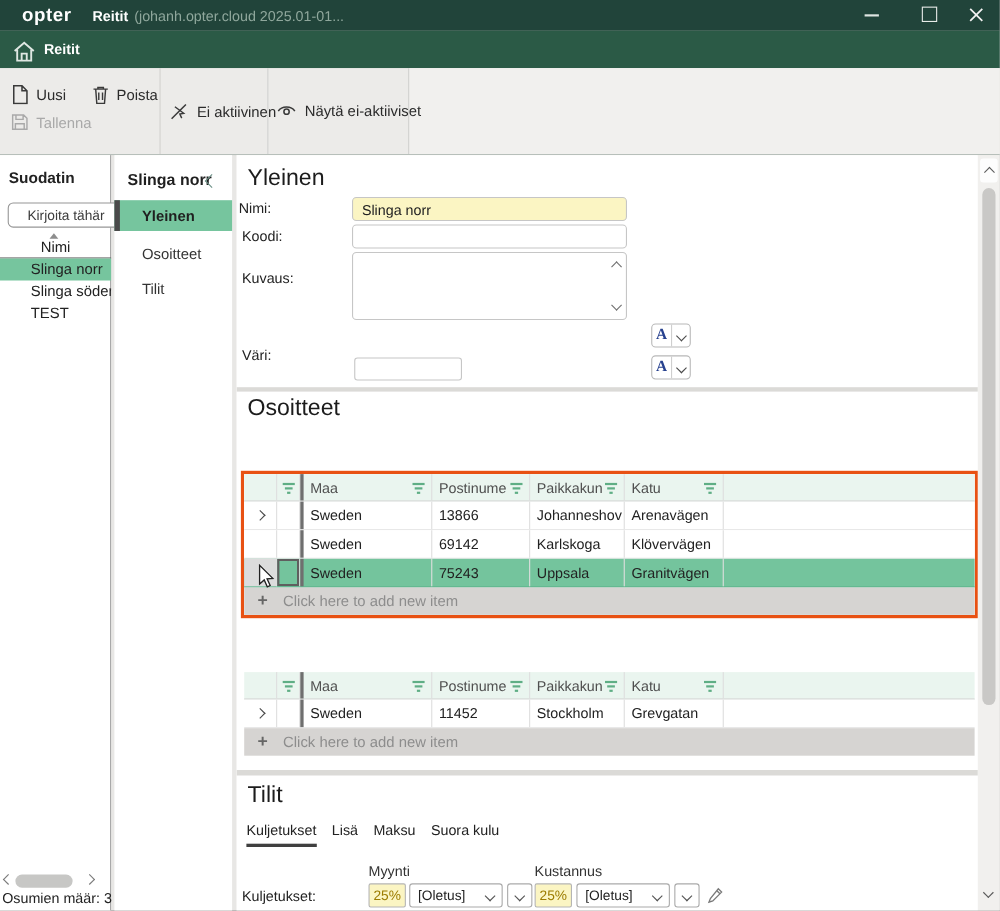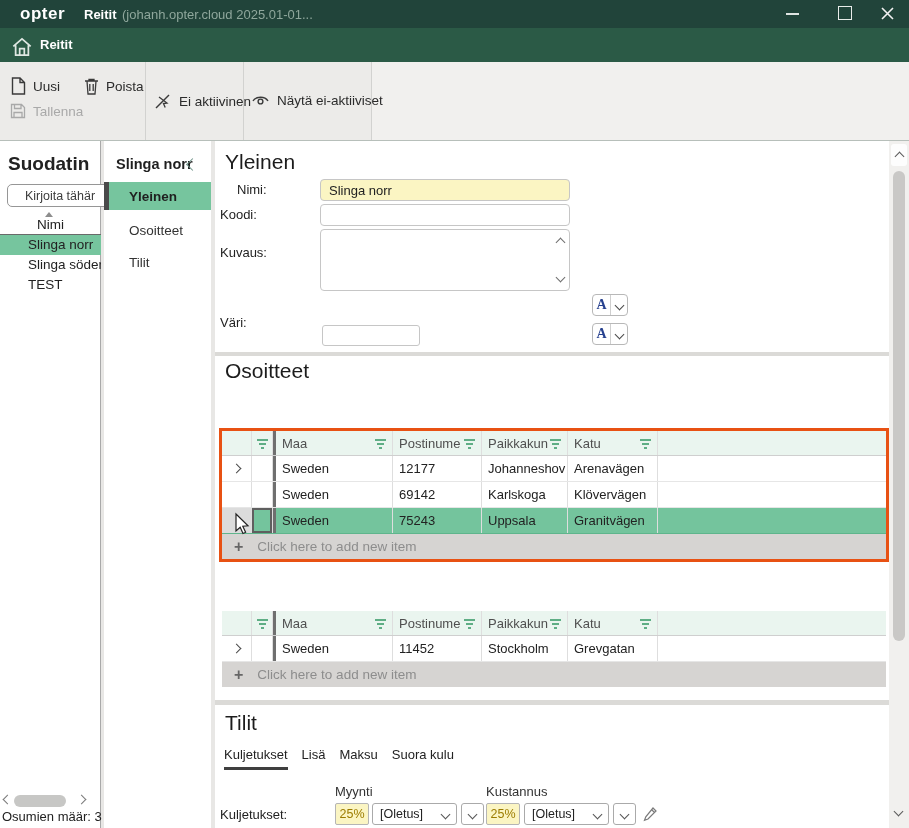--- a/index.html
+++ b/index.html
@@ -39,21 +39,21 @@
 
   
   .toolbar{left:0;top:62px;width:909px;height:79px;background:#ecebe9;border-bottom:1px solid #b7bfba}
   .tsep{top:0;width:1px;height:78px;background:#d2d2d0}
   .tbtn{display:flex;align-items:center;gap:7px;font-size:13.5px;color:#2b2b2b;white-space:nowrap}
   .tbtn.disabled{color:#a9a9a9}
   .trail{left:372px;top:0;width:537px;height:78px;background:#f1f0ee}
 
   
   .filterpanel{left:0;top:141px;width:101px;height:687px;background:#fff;border-right:1px solid #a9a9a9}
-  .fp-title{left:8px;top:12px;font-weight:bold;font-size:19px}
+  .fp-title{left:8px;top:12px;font-weight:bold;font-size:14px}
   .fp-input{left:7px;top:43px;width:106px;height:23px;border:1px solid #969696;border-radius:5px;background:#fff;text-align:center;font-family:"Liberation Sans",sans-serif;font-size:12.5px;color:#3c3c3c;outline:none}
   .fp-input::placeholder{color:#3c3c3c}
   .tri-up{left:45px;top:71px;width:0;height:0;border-left:4px solid transparent;border-right:4px solid transparent;border-bottom:5px solid #8d8d8d}
   .fp-col{left:0;top:76px;width:101px;text-align:center;font-size:13.5px;color:#222}
   .fp-colline{left:0;top:93px;width:101px;height:1px;background:#6a6a6a}
   .fp-item{left:0;width:101px;height:20px;line-height:20px;padding-left:28px;font-size:13.5px;white-space:nowrap;overflow:hidden}
   .fp-item.sel{background:#76c59e}
   .hsb-thumb{left:14px;top:654px;width:52px;height:12px;border-radius:6px;background:#c7c7c5}
   .fp-hits{left:2px;top:668px;font-size:13px;color:#222;white-space:nowrap}
 
@@ -200,21 +200,21 @@
       <span class="lbl">Osoitteet</span>
     </div>
     <div class="abs np-item" style="top:108px;height:26px">
       <span class="lbl">Tilit</span>
     </div>
   </div>
 
   <div class="abs content">
 
     <div class="abs h1" style="left:10px;top:9px">Yleinen</div>
-    <span class="abs flabel" style="left:22px;top:41px">Nimi:</span>
+    <span class="abs flabel" style="left:2px;top:41px">Nimi:</span>
     <input class="abs inputbox" style="left: 105px; top: 38px; width: 250px; height: 22px; background: rgb(251, 245, 195);" value="Slinga norr">
     <span class="abs flabel" style="left:5px;top:66px">Koodi:</span>
     <input class="abs inputbox" style="left: 105px; top: 63px; width: 250px; height: 22px;">
     <span class="abs flabel" style="left:5px;top:104px">Kuvaus:</span>
     <div class="abs inputbox" style="left:105px;top:88px;width:250px;height:62px">
       <span class="abs chev up" style="right:5px;top:9px;border-color:#6e6e6e"></span>
       <span class="abs chev down" style="right:5px;bottom:9px;border-color:#6e6e6e"></span>
     </div>
     <div class="abs fontbtn" style="left:377px;top:153px">
       <span class="fa">A</span>
@@ -259,21 +259,21 @@
               <span class="funnel"></span>
             </div>
           <div class="cell crest"></div>
         </div>
         <div class="t-row">
           <div class="cell ce">
               <span class="chev right" style="border-color:#4a4a4a"></span>
             </div>
           <div class="cell cf"></div>
           <div class="cell cmaa">Sweden</div>
-          <div class="cell cpost">12177</div>
+          <div class="cell cpost">13866</div>
           <div class="cell cpaik">Johanneshov</div>
           <div class="cell ckatu">Arenavägen</div>
           <div class="cell crest"></div>
         </div>
         <div class="t-row">
           <div class="cell ce"></div>
           <div class="cell cf"></div>
           <div class="cell cmaa">Sweden</div>
           <div class="cell cpost">69142</div>
           <div class="cell cpaik">Karlskoga</div>

